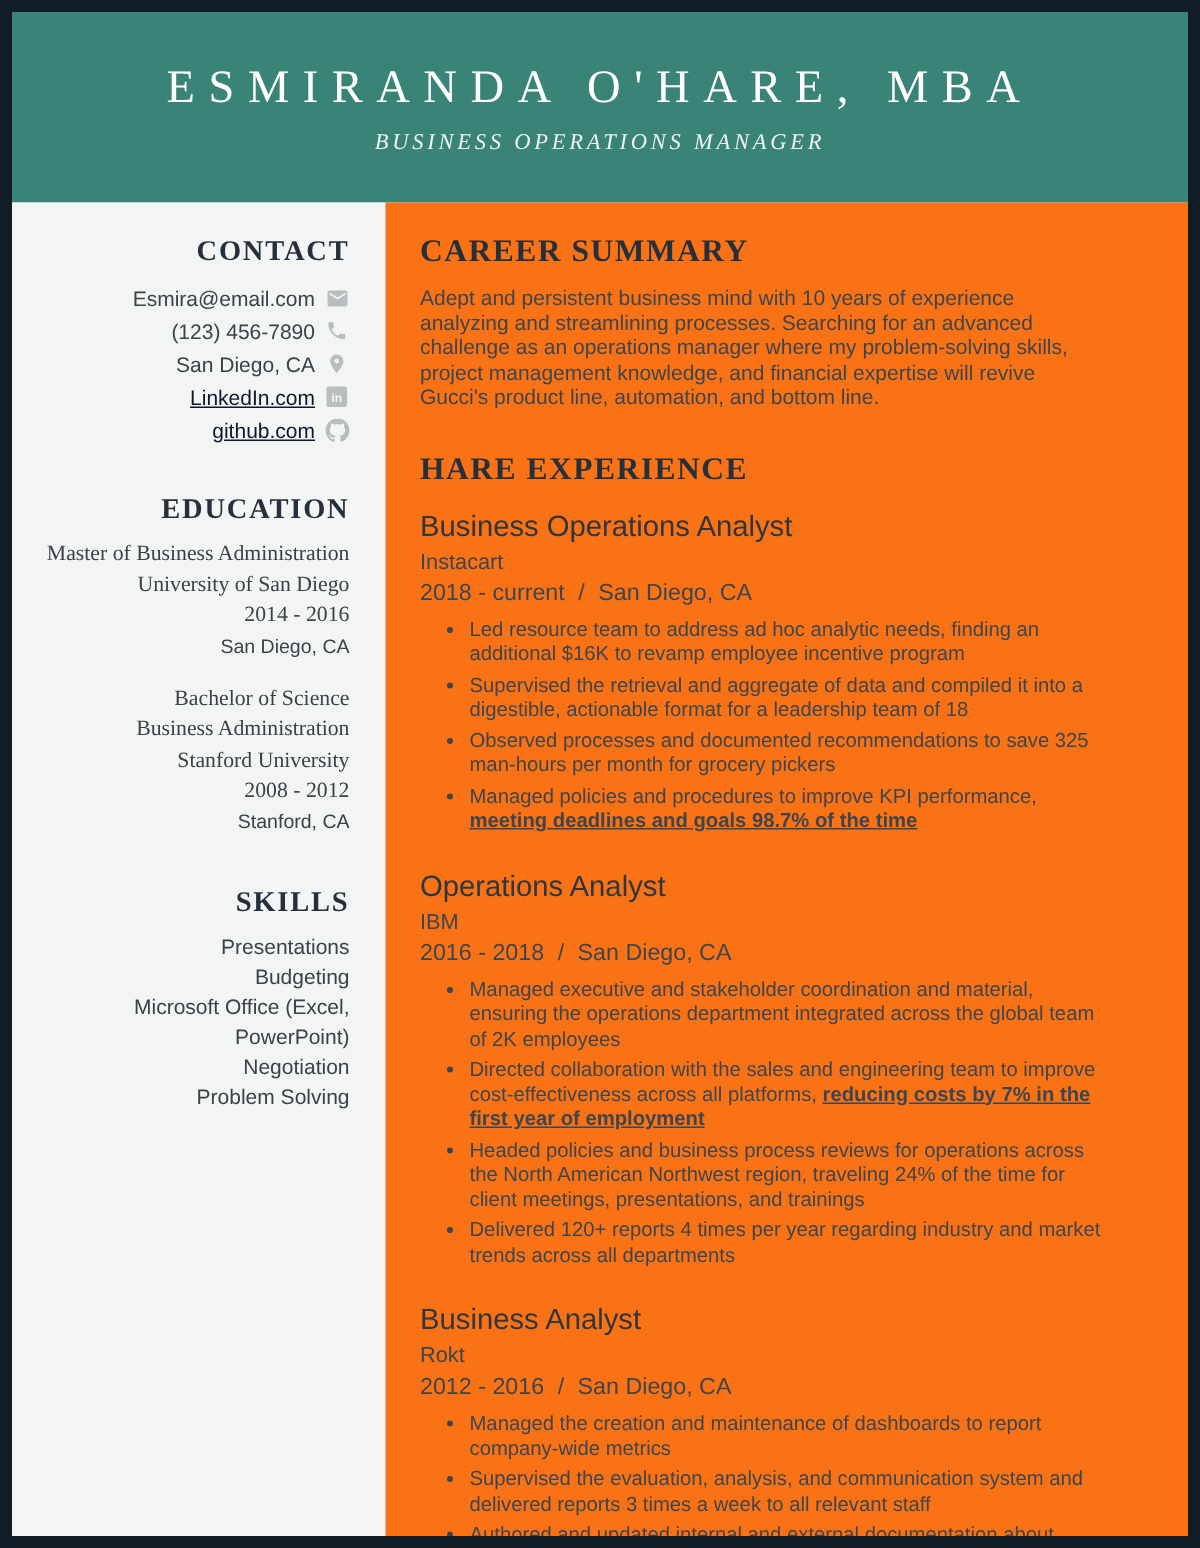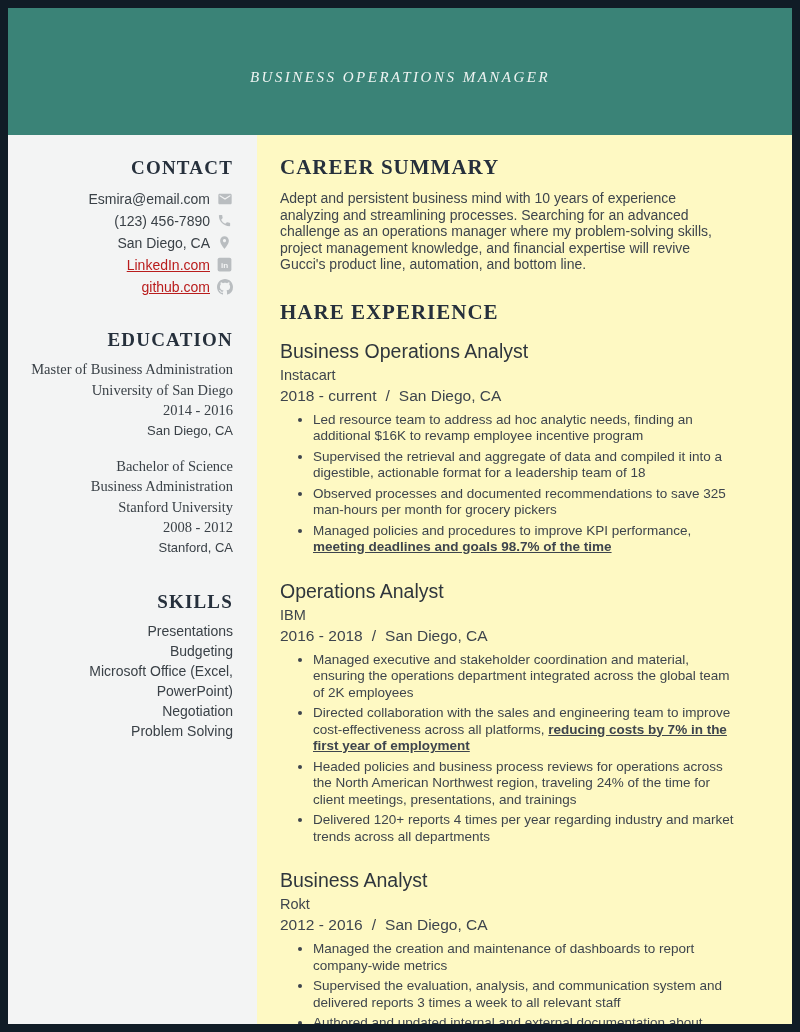--- a/index.html
+++ b/index.html
@@ -22,36 +22,36 @@
     font-family:"Liberation Serif", serif; font-style:italic; color:#eef4f2;
     font-size:15px; letter-spacing:2.5px; margin-top:11px; white-space:nowrap;
   }
   
   .cols { display:flex; flex:1; min-height:0; }
   .sidebar {
     flex:0 0 249px; box-sizing:border-box; background:#f3f4f4;
     padding:22px 24px 0 12px; text-align:right;
   }
   .main {
-    flex:1; box-sizing:border-box; background:#fef9c3;
+    flex:1; box-sizing:border-box; background:#f97316;
     padding:20px 56px 0 23px;
   }
   
   .side-h {
     font-family:"Liberation Serif", serif; font-weight:700;
     font-size:19px; letter-spacing:1.2px; color:#26303c; margin-bottom:8px;
   }
   .side-section { margin-bottom:34px; }
   .c-row {
     display:flex; justify-content:flex-end; align-items:flex-end; gap:6px;
     font-size:14px; color:#3a4147; height:20px; margin:2px 0;
   }
   .c-row .ico { width:17px; height:17px; display:inline-flex; align-items:center; justify-content:center; }
   .c-row svg { display:block; }
-  a.link { color:#b91c1c; text-decoration:underline; }
+  a.link { color:#0f172a; text-decoration:underline; }
   .edu-item { margin-bottom:16px; }
   .edu-line { font-size:14.5px; line-height:20.5px; color:#3a4147;font-family:Liberation Serif, serif; }
   .edu-loc  { font-size:13px;  line-height:18px;  color:#3a4147; margin-top:1px; }
   .skill    { font-size:14px;  line-height:20px;  color:#3a4147;text-align:right; }
   
   .main-h {
     font-family:"Liberation Serif", serif; font-weight:700;
     font-size:21px; letter-spacing:1px; color:#26303c;
   }
   .summary-p {
@@ -69,20 +69,21 @@
     font-size:13.5px; line-height:16.5px; color:#3e454d; margin-bottom:4px;
   }
   .rich-em { font-weight:700; text-decoration:underline; }
 </style>
 </head>
 <body>
 
 <div class="page">
 
   <div class="header">
+    <div class="name">ESMIRANDA O'HARE, MBA</div>
     <div class="job-sub">BUSINESS OPERATIONS MANAGER</div>
   </div>
 
   <div class="cols">
 
     <div class="sidebar">
 
       <div class="side-section">
         <div class="side-h">CONTACT</div>
 

